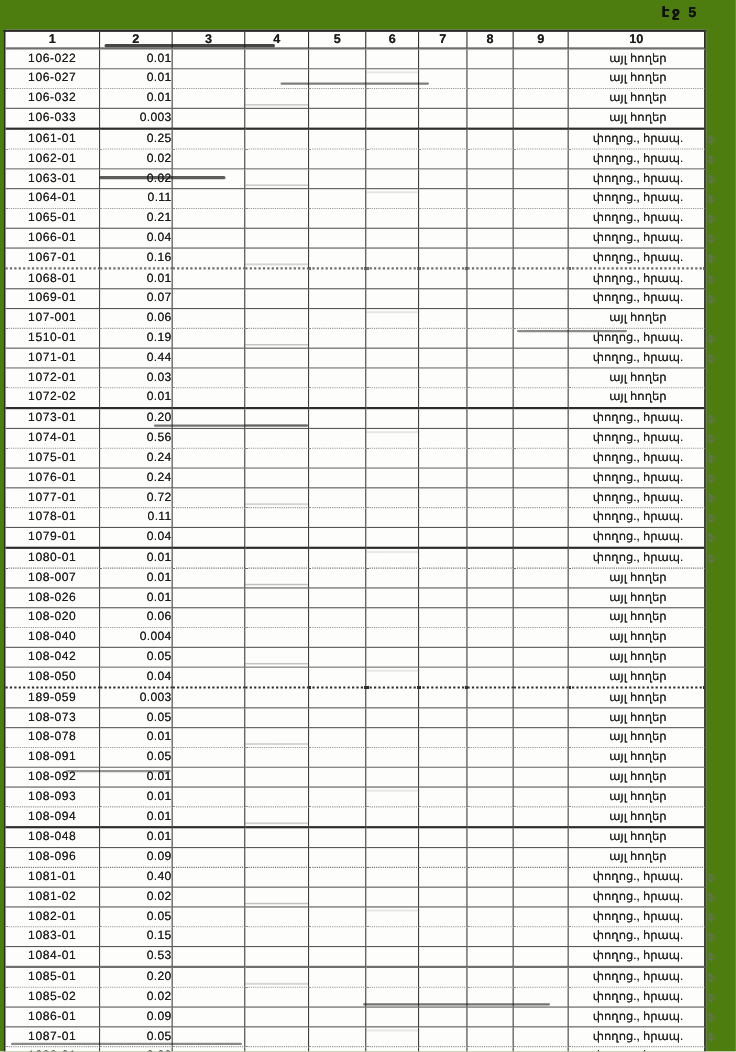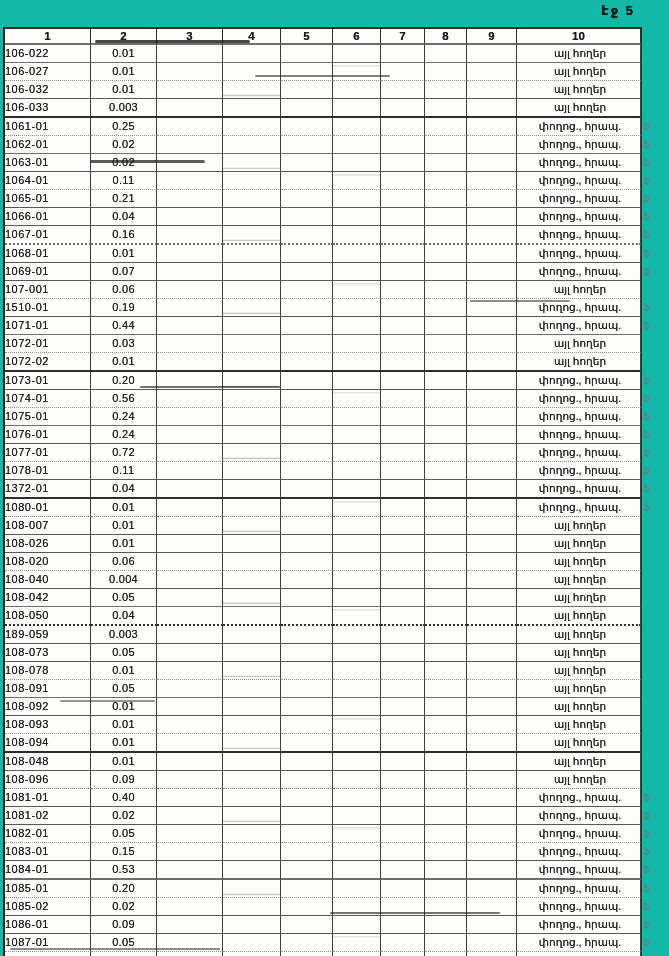--- a/index.html
+++ b/index.html
@@ -1,17 +1,17 @@
 <!DOCTYPE html>
 <html><head>
 <meta charset="utf-8">
 <style>
   html,body{margin:0;padding:0;background:#e8e8e6;}
   .page{
-    position:relative;width:669px;height:956px;background:#14b8a6;
+    position:relative;width:669px;height:956px;background:#4d7c0f;
     font-family:"Liberation Sans","DejaVu Sans",sans-serif;color:#1c1c1c;
     overflow:hidden;
   }
   .page-label{
     position:absolute;top:3px;right:34px;font-weight:bold;font-size:13px;
     letter-spacing:2px;color:#111;text-shadow:0 0 .5px rgba(0,0,0,.9);
   }
   .scan-table{
     position:absolute;left:3px;top:27px;width:636px;
     border:2px solid #2b2b2b;border-right:1px solid #333;border-bottom:2px solid #222;
@@ -27,22 +27,22 @@
     border-bottom:1px solid #585858;
     height:17px;line-height:17px;font-size:11px;
     overflow:hidden;white-space:nowrap;
     text-shadow:0 0 .5px rgba(25,25,25,.85);
   }
   .cell:last-child{border-right:none;}
   .head .cell{
     height:14px;line-height:14px;text-align:center;font-size:11.5px;font-weight:bold;
     border-bottom:2px solid #161616;border-right:1px solid #2e2e2e;
   }
-  .c-code{padding-left:0;letter-spacing:.5px;}
-  .c-val{text-align:center;letter-spacing:.3px;}
+  .c-code{padding-left:0;letter-spacing:.5px;text-align:center;}
+  .c-val{text-align:right;letter-spacing:.3px;}
   .c-cat{padding-left:3px;font-size:10.5px;color:#222;text-align:center;}
   .mark{
     position:absolute;right:-26px;top:2px;width:24px;font-size:8.5px;line-height:12px;
     color:#707070;filter:blur(.45px);transform:rotate(-4deg);text-align:left;
   }
   
   .trow:nth-child(3n+2) .cell{border-bottom-style:dotted;border-bottom-color:#909090;}
   .trow:nth-child(7n+4) .cell{border-bottom-width:2px;border-bottom-color:#2d2d2d;}
   .trow:nth-child(5n+1) .cell{border-bottom-color:#6e6e6e;}
   .trow:nth-child(4n+3) .cell:nth-child(4){
@@ -387,21 +387,21 @@
     <div class="cell"></div>
     <div class="cell"></div>
     <div class="cell"></div>
     <div class="cell"></div>
     <div class="cell"></div>
     <div class="cell"></div>
     <div class="cell c-cat">փողոց., հրապ.</div>
     <div class="mark">ֆ</div>
   </div>
         <div class="trow">
-    <div class="cell c-code">1372-01</div>
+    <div class="cell c-code">1079-01</div>
     <div class="cell c-val">0.04</div>
     <div class="cell"></div>
     <div class="cell"></div>
     <div class="cell"></div>
     <div class="cell"></div>
     <div class="cell"></div>
     <div class="cell"></div>
     <div class="cell"></div>
     <div class="cell c-cat">փողոց., հրապ.</div>
     <div class="mark">ֆ</div>

